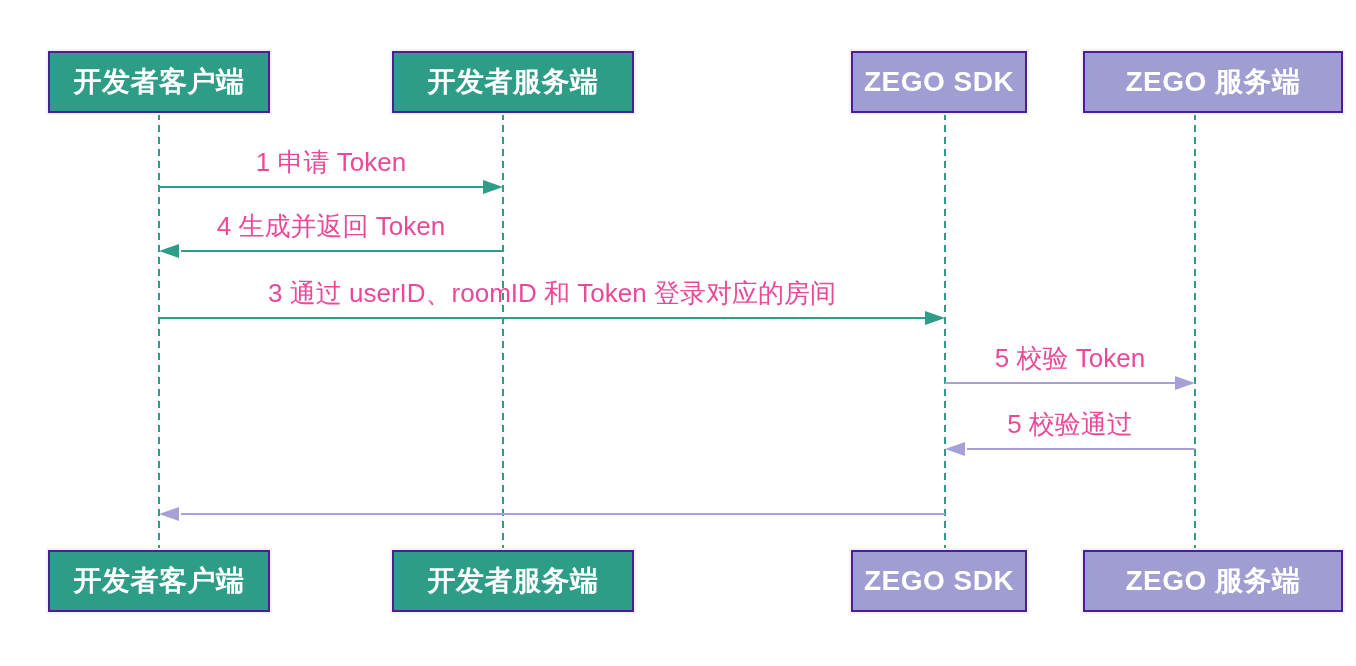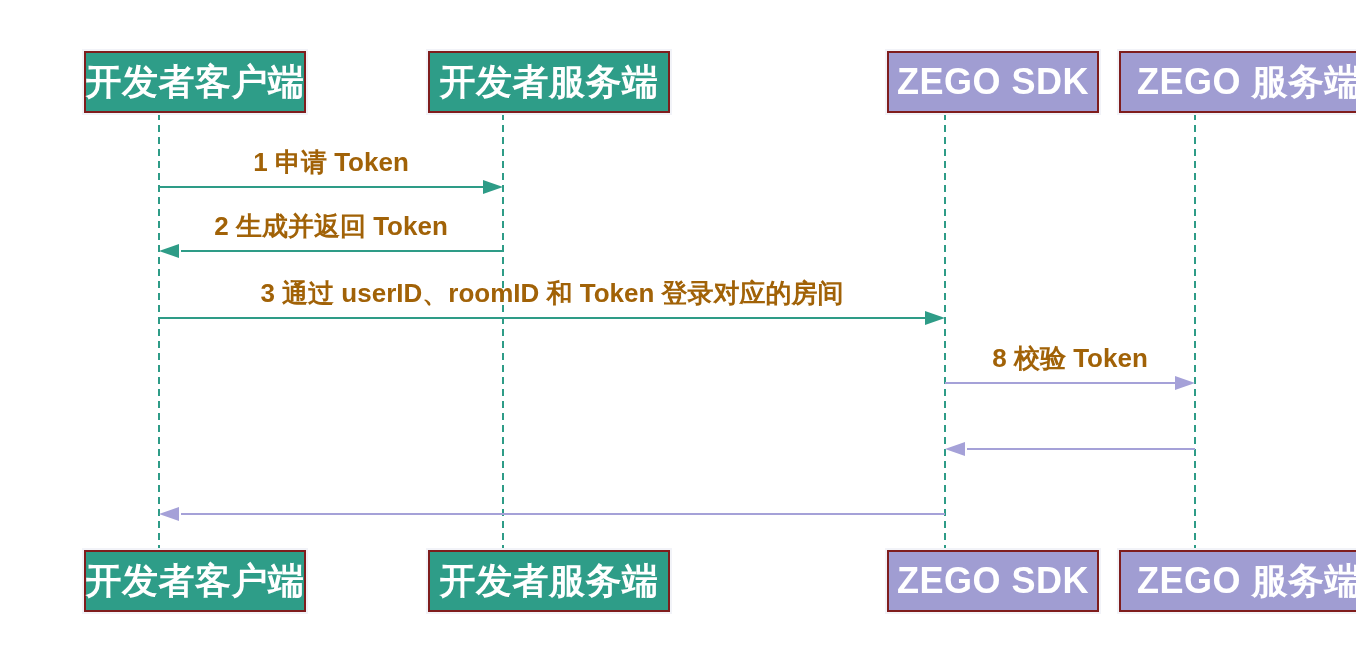--- a/index.html
+++ b/index.html
@@ -13,35 +13,34 @@
   }
   
   .actor {
     position: absolute;
     box-sizing: border-box;
     height: 62px;
     display: flex;
     align-items: center;
     justify-content: center;
     color: #ffffff;
-    font-size: 36px;
+    font-size: 28px;
     font-weight: 600;
     letter-spacing: 0.5px;
-    border: 2px solid #7f1d1d;
+    border: 2px solid #4c1d95;
     box-shadow: 0 0 0 2px #f2f3f8;
     white-space: nowrap;
-    margin-left: 36px;
   }
   .actor.green  { background: #2E9D88; }
   .actor.purple { background: #A09DD2; }
   .row-top    .actor { top: 51px; }
   .row-bottom .actor { top: 550px; }
   .a1 { left: 48px;   width: 222px; }
   .a2 { left: 392px;  width: 242px; }
-  .a3 { left: 851px;  width: 212px; }
+  .a3 { left: 851px;  width: 176px; }
   .a4 { left: 1083px; width: 260px; }
   
   .lifeline {
     position: absolute;
     top: 113px;
     height: 437px;
     width: 2px;
     background: repeating-linear-gradient(
       to bottom,
       #2E9C87 0px, #2E9C87 7px,
@@ -50,22 +49,22 @@
   .lf1 { left: 158px; }
   .lf2 { left: 502px; }
   .lf3 { left: 944px; }
   .lf4 { left: 1194px; }
   
   .msg-label {
     position: absolute;
     transform: translateX(-50%);
     white-space: nowrap;
     font-size: 26px;
-    font-weight: 700;
-    color: #a16207;
+    font-weight: 400;
+    color: #ec4899;
     line-height: 32px;
   }
   .msg-line { position: absolute; height: 2px; }
   .msg-line.green  { background: #2E9C87; }
   .msg-line.purple { background: #A5A1D8; }
   .msg-head {
     position: absolute;
     width: 0; height: 0;
     border-top: 7px solid transparent;
     border-bottom: 7px solid transparent;
@@ -120,31 +119,32 @@
     <div class="actor green a1">开发者客户端</div>
     <div class="actor green a2">开发者服务端</div>
     <div class="actor purple a3">ZEGO SDK</div>
     <div class="actor purple a4">ZEGO 服务端</div>
   </div>
 
   <div id="m1-label" class="msg-label">1 申请 Token</div>
   <div id="m1-line" class="msg-line green"></div>
   <div id="m1-head" class="msg-head right green"></div>
 
-  <div id="m2-label" class="msg-label">2 生成并返回 Token</div>
+  <div id="m2-label" class="msg-label">4 生成并返回 Token</div>
   <div id="m2-line" class="msg-line green"></div>
   <div id="m2-head" class="msg-head left green"></div>
 
   <div id="m3-label" class="msg-label">3 通过 userID、roomID 和 Token 登录对应的房间</div>
   <div id="m3-line" class="msg-line green"></div>
   <div id="m3-head" class="msg-head right green"></div>
 
-  <div id="m4-label" class="msg-label">8 校验 Token</div>
+  <div id="m4-label" class="msg-label">5 校验 Token</div>
   <div id="m4-line" class="msg-line purple"></div>
   <div id="m4-head" class="msg-head right purple"></div>
 
+  <div id="m5-label" class="msg-label">5 校验通过</div>
   <div id="m5-line" class="msg-line purple"></div>
   <div id="m5-head" class="msg-head left purple"></div>
 
   <div id="m6-line" class="msg-line purple"></div>
   <div id="m6-head" class="msg-head left purple"></div>
 
 </div>
 
 </body></html>

